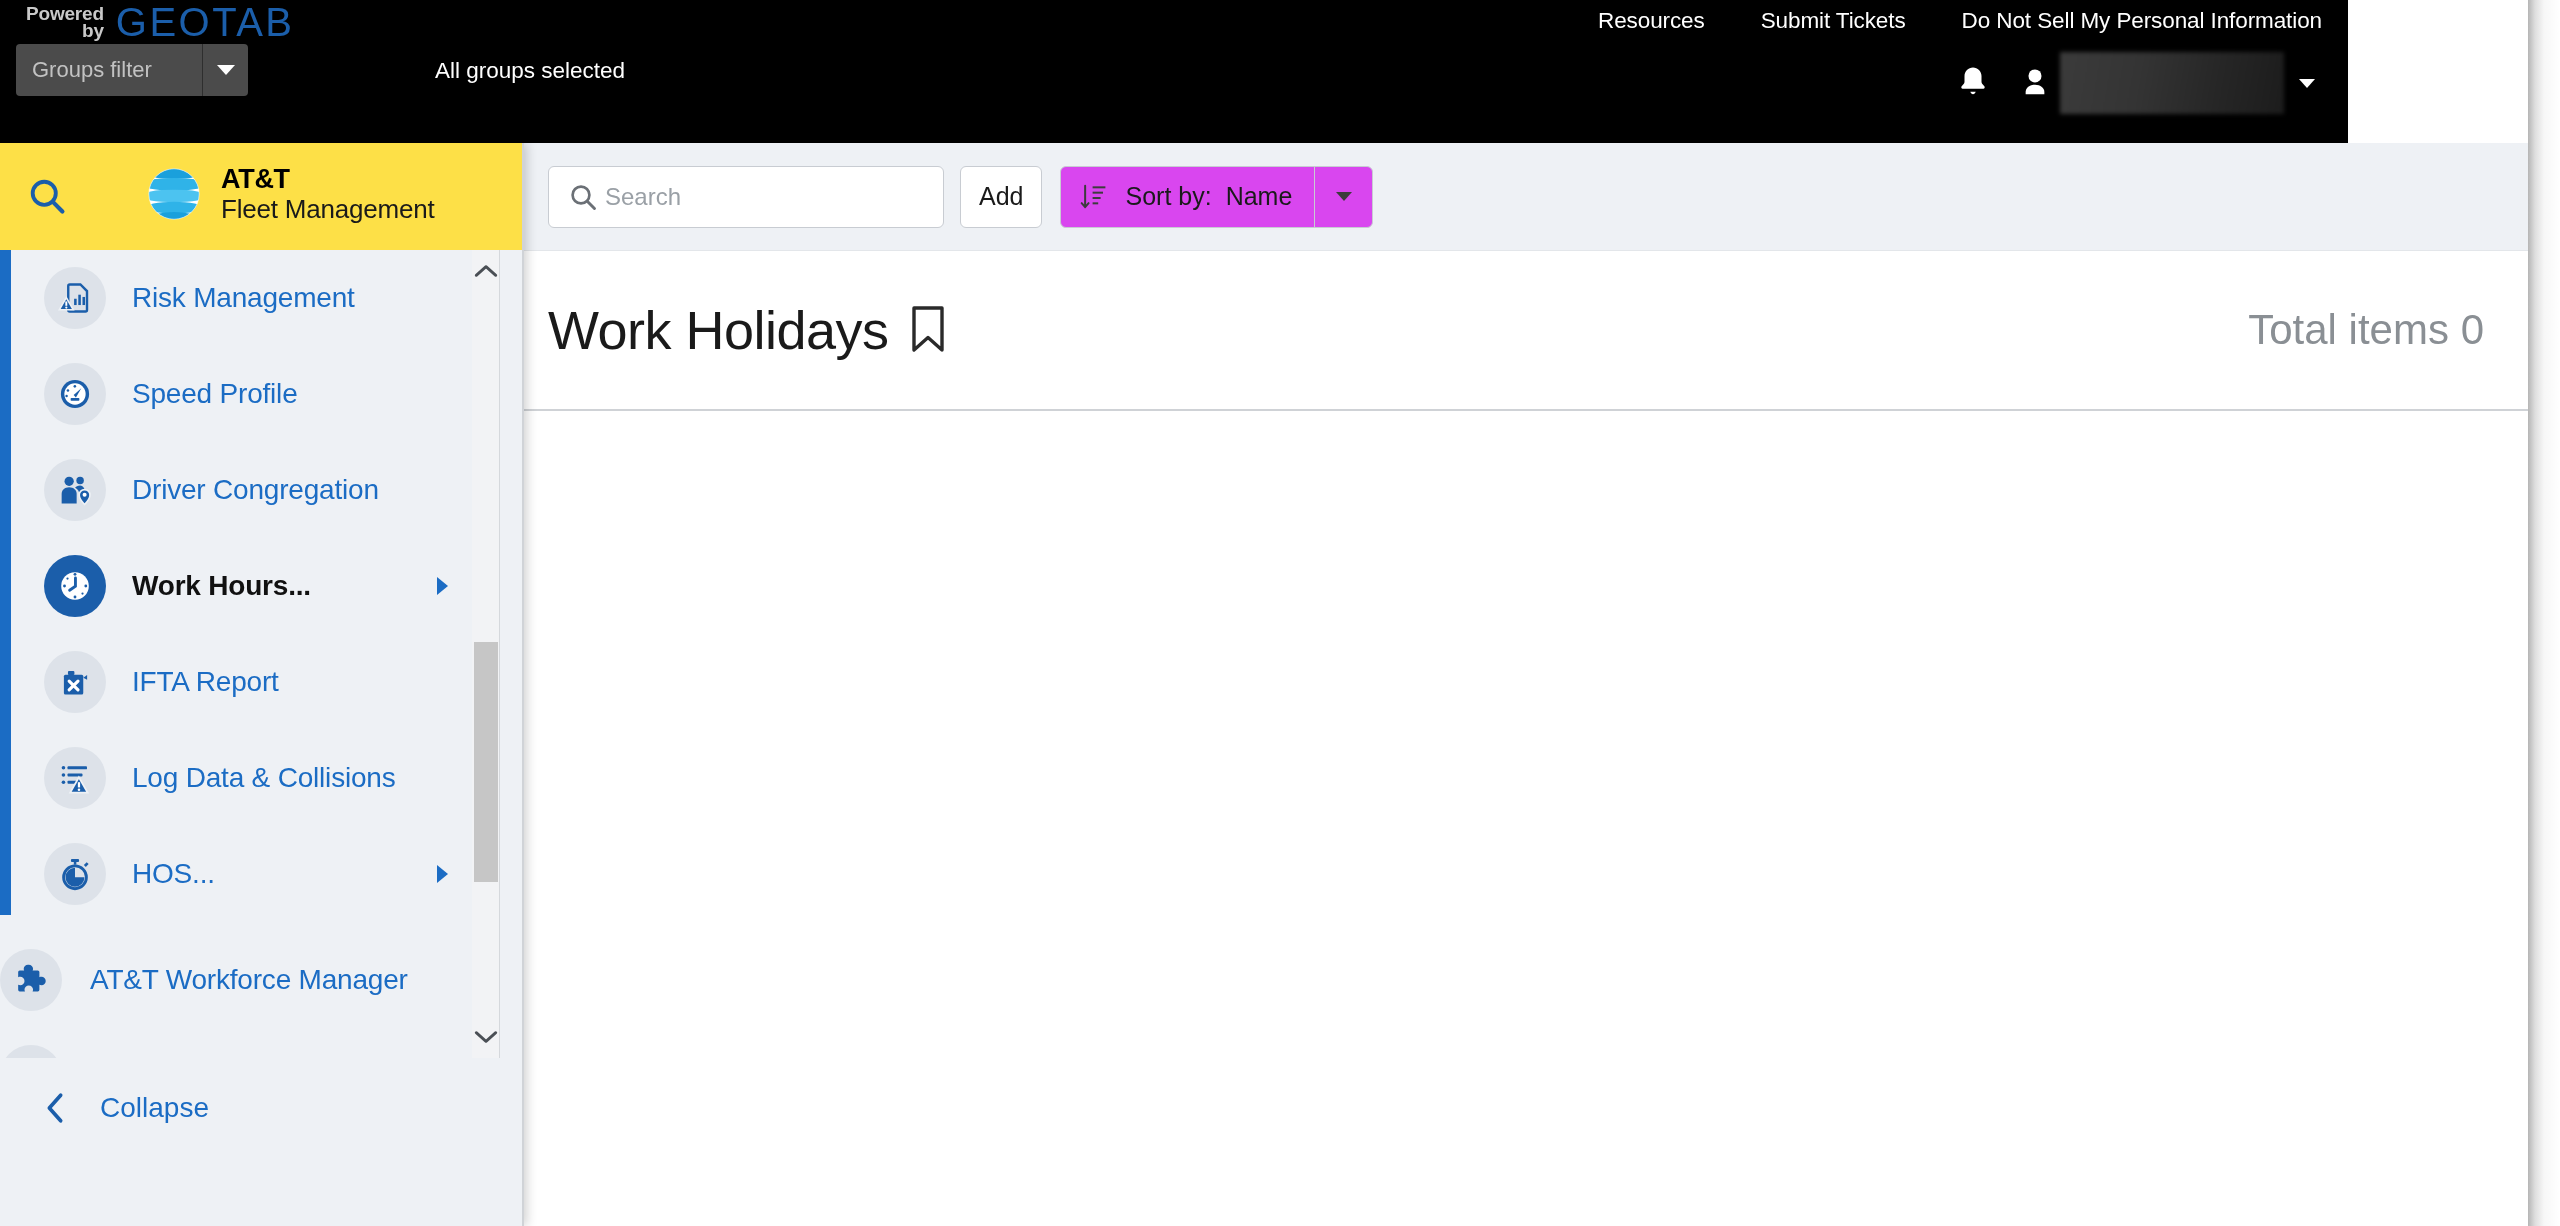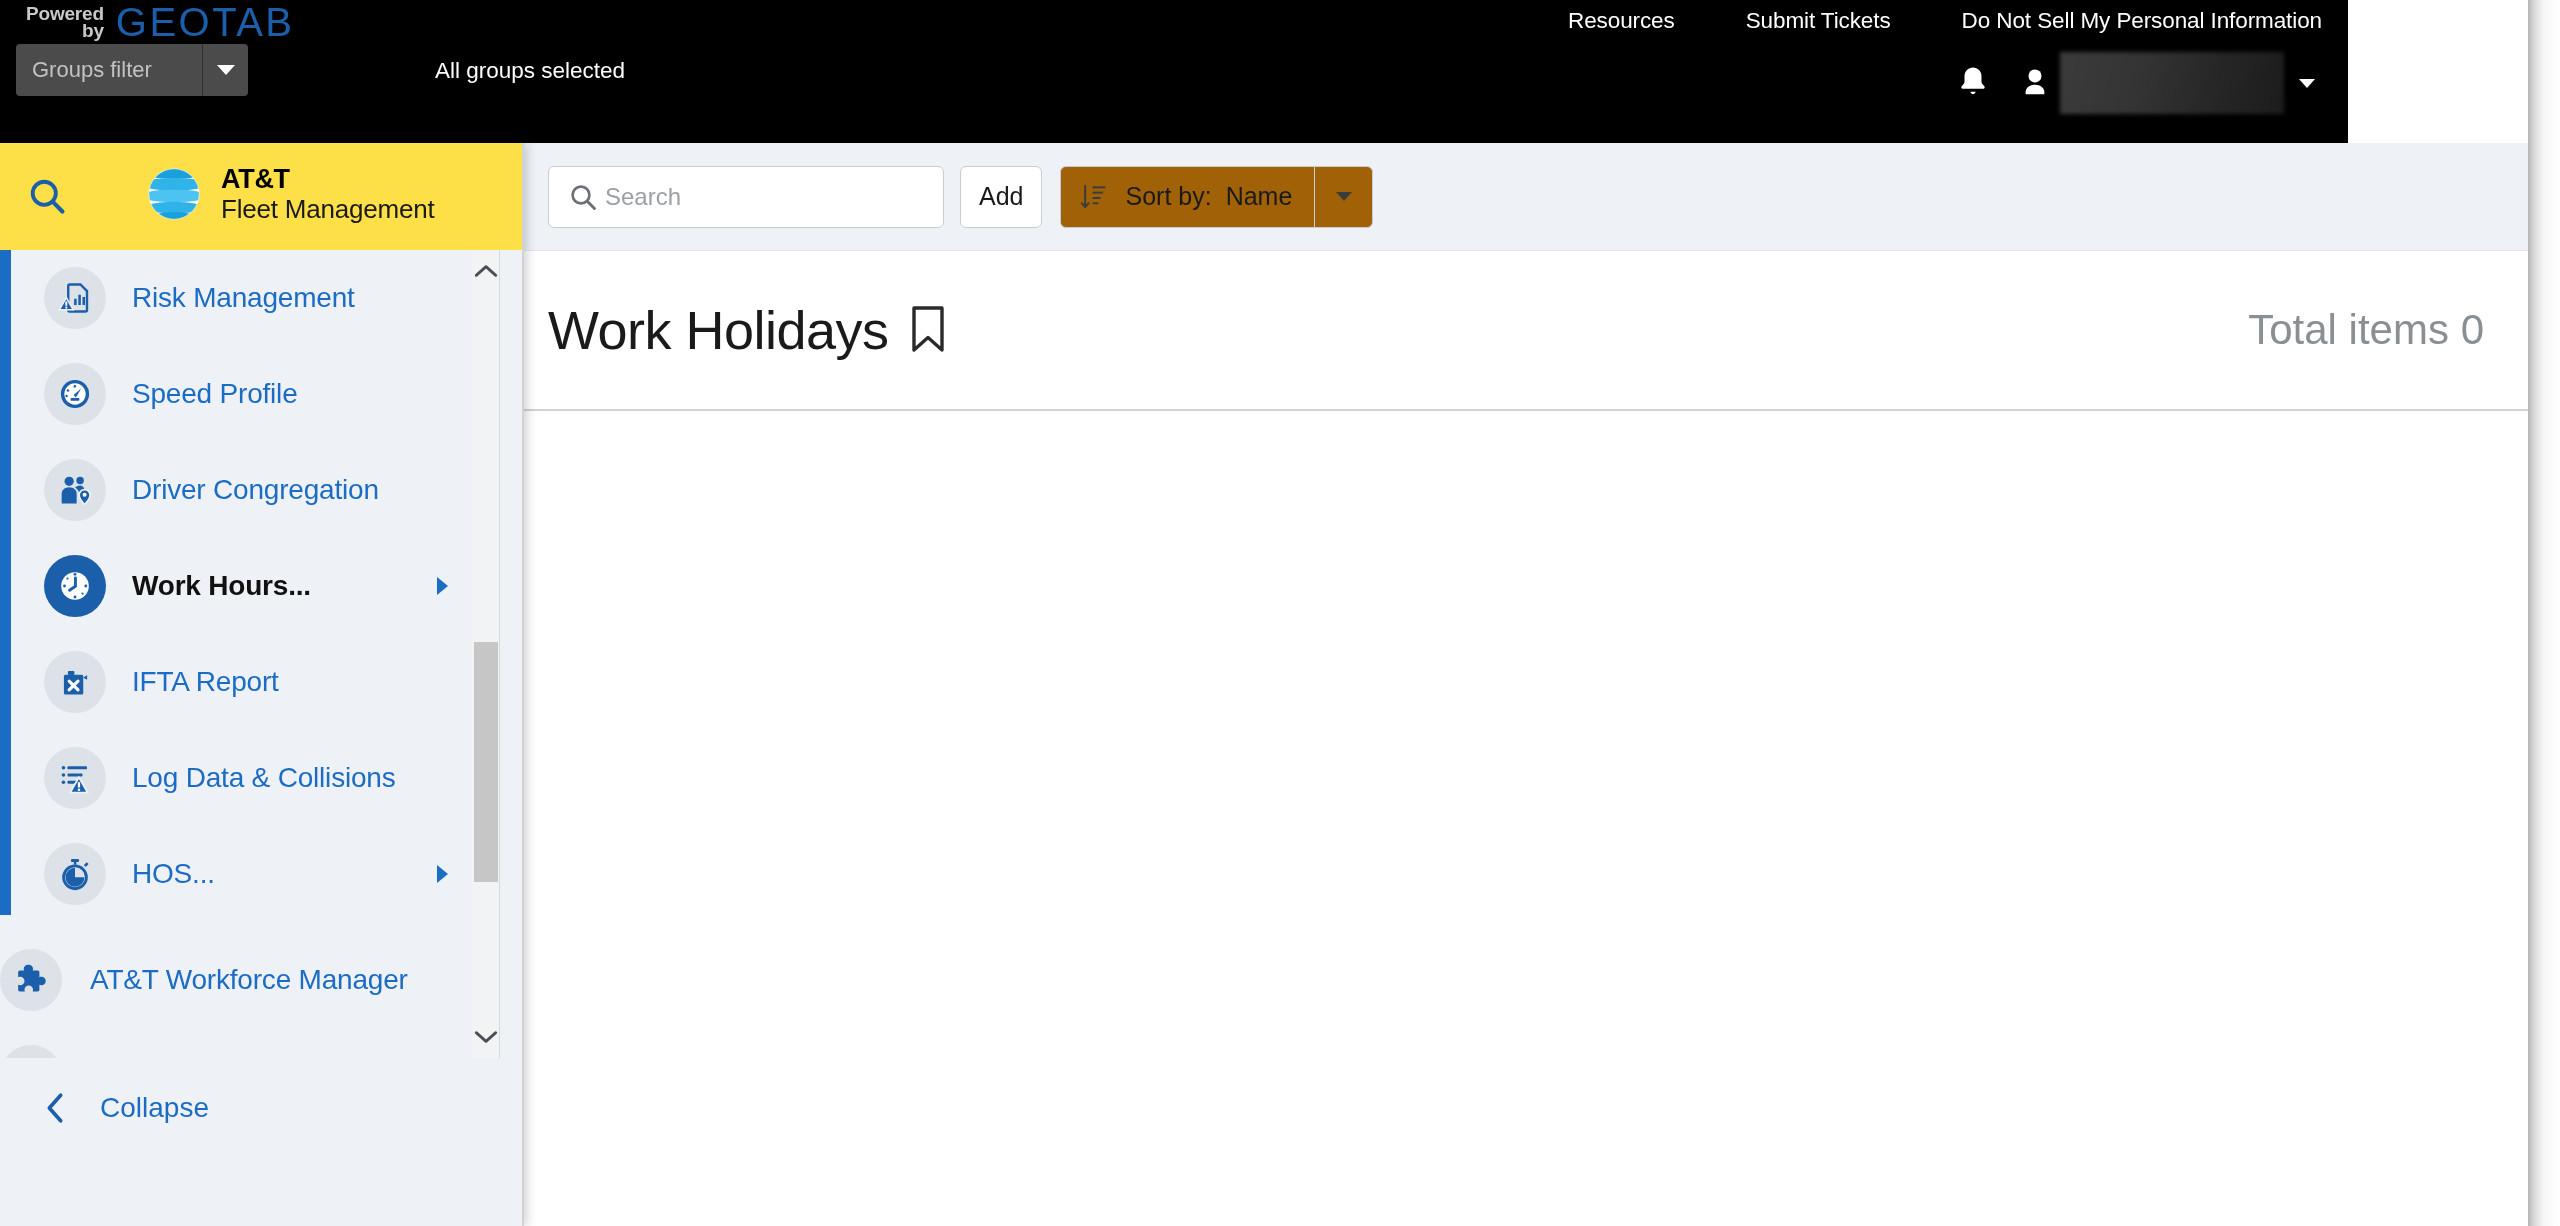--- a/index.html
+++ b/index.html
@@ -61,21 +61,21 @@
     line-height: 40px;
     font-family: "Liberation Sans", sans-serif;
   }
 
   .top-links {
     position: absolute;
     right: 18px;
     top: 8px;
     display: flex;
     align-items: center;
-    gap: 15px;
+    gap: 0px;
   }
   .top-link {
     color: #ffffff;
     font-size: 22.5px;
     padding: 0 28px;
     cursor: pointer;
     white-space: nowrap;
     letter-spacing: -0.1px;
   }
   .top-link:last-child { padding-right: 8px; }
@@ -434,21 +434,21 @@
     color: #1a1a1a;
     cursor: pointer;
   }
 
   .sort-group {
     margin-left: 18px;
     display: flex;
     height: 62px;
     border: 1px solid #c8ccd2;
     border-radius: 6px;
-    background: #a16207;
+    background: #d946ef;
     overflow: hidden;
     cursor: pointer;
   }
   .sort-main {
     display: flex;
     align-items: center;
     gap: 14px;
     padding: 0 22px 0 18px;
   }
   .sort-text {

